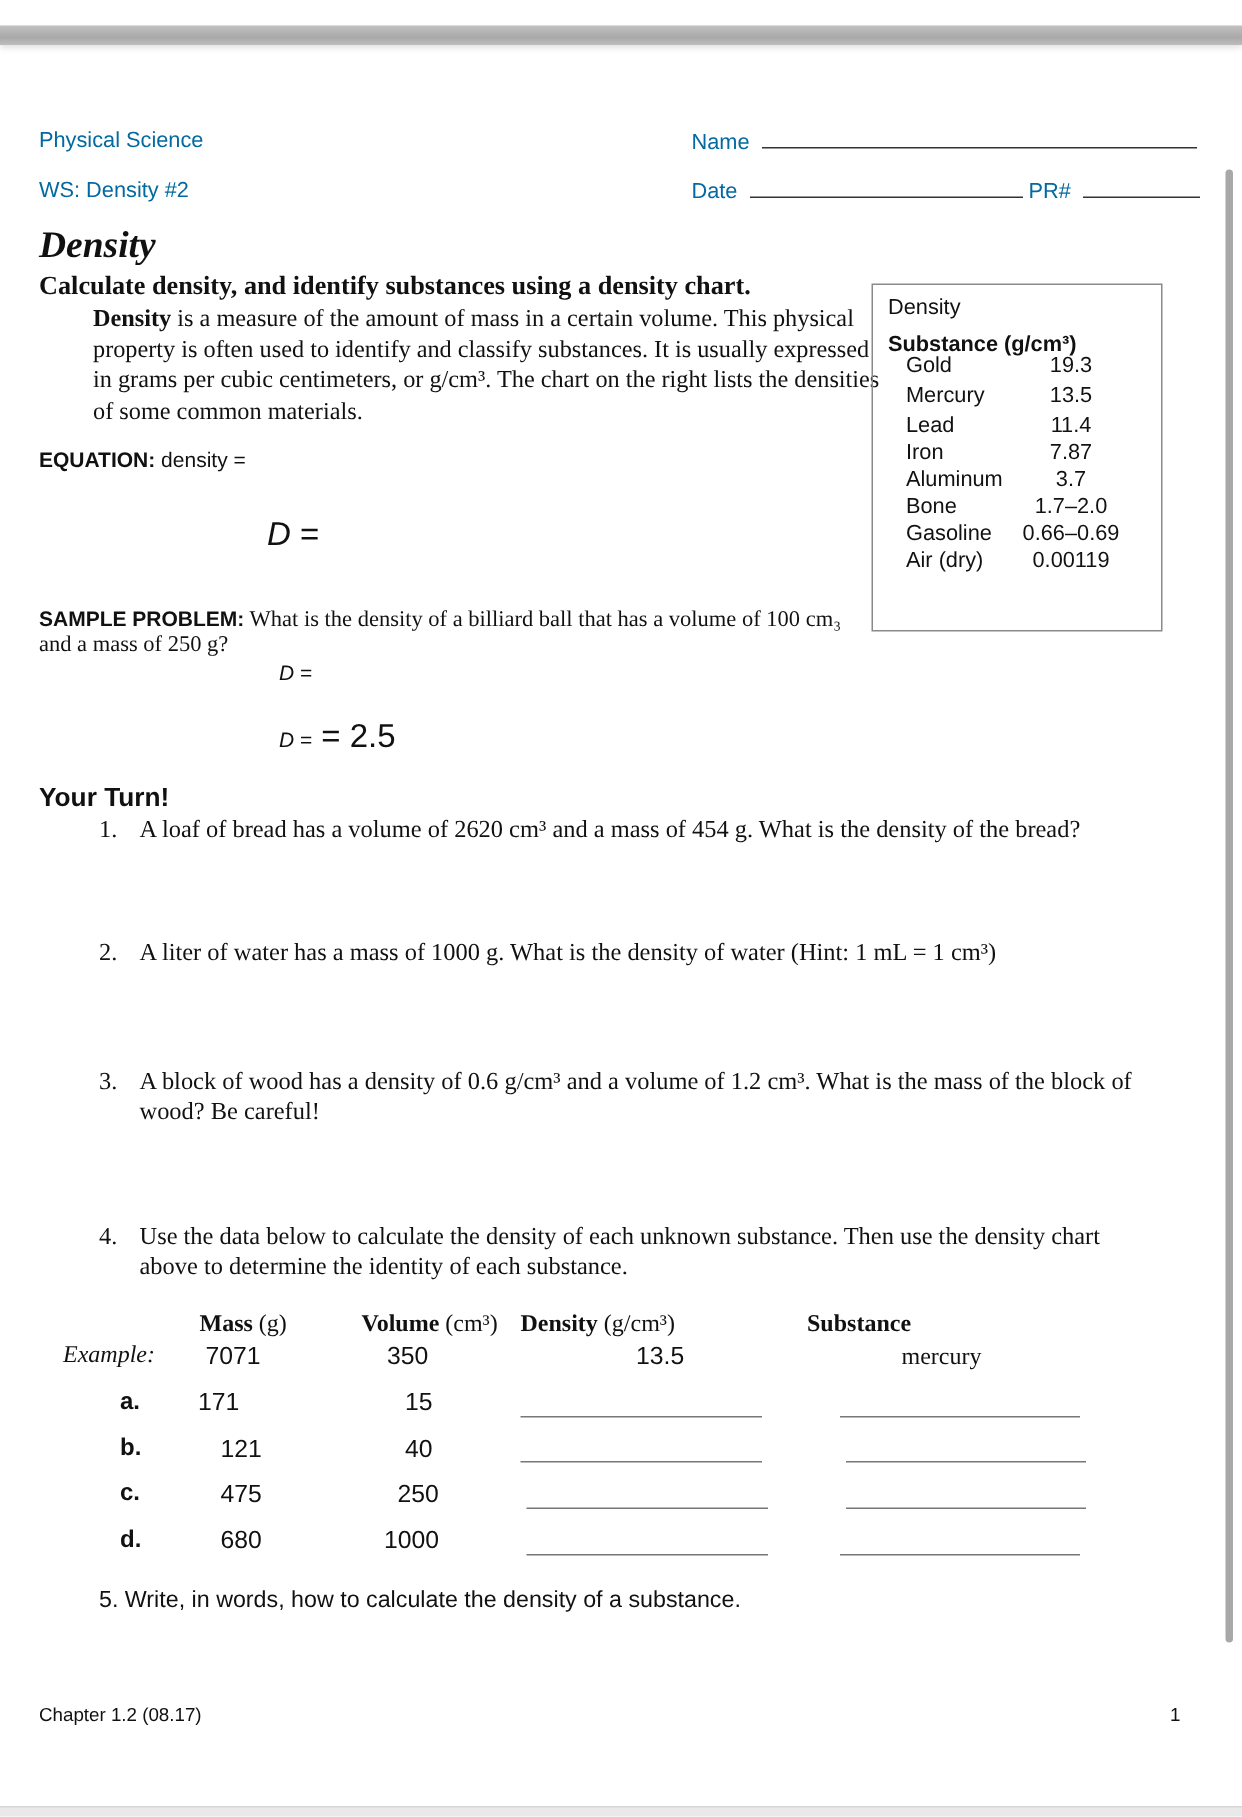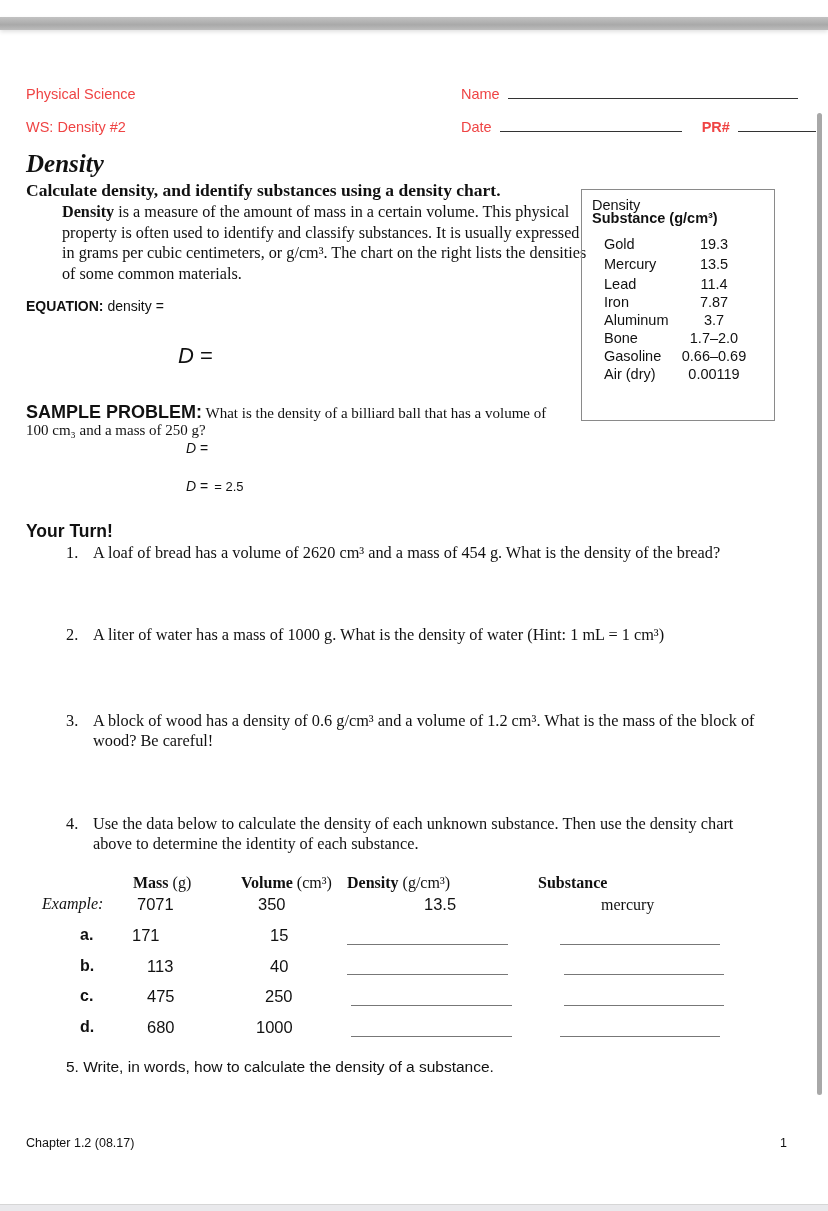--- a/index.html
+++ b/index.html
@@ -15,44 +15,44 @@
     }
     .bottombar {
       position:absolute; left:0; top:1204px; width:828px; height:7px;
       background:#e9e9ec; border-top:1px solid #d6d6d6;
     }
     .scrollbar {
       position:absolute; left:817px; top:113px; width:5px; height:982px;
       background:#a8a8a8; border-radius:3px;
     }
     .abs { position:absolute; white-space:nowrap; }
-    .cal { font-family:"Liberation Sans", sans-serif; font-size:14.5px; color:#ef4444; }
+    .cal { font-family:"Liberation Sans", sans-serif; font-size:14.5px; color:#0369a1; }
     .serif { font-family:"Liberation Serif", serif; }
     .uline { display:inline-block; border-bottom:1px solid #333; height:12px; vertical-align:baseline; }
 
     .title { left:26px; top:150px; font-family:"Liberation Serif", serif; font-size:25px; font-weight:bold; font-style:italic; }
     .subtitle { left:26px; top:180px; font-family:"Liberation Serif", serif; font-size:17.5px; font-weight:bold; }
     .intro { left:26px; top:202px; width:530px; white-space:normal; font-family:"Liberation Serif", serif; font-size:16.2px; line-height:20.5px;margin-left:36px; }
 
     .chartbox { position:absolute; left:581px; top:189px; width:192px; height:230px; border:1px solid #8a8a8a; }
     .chartbox .hdr1 { position:absolute; left:10px; top:7px; font-size:14.5px; }
-    .chartbox .hdr2 { position:absolute; left:10px; top:20px; font-size:14.5px; font-weight:bold; }
+    .chartbox .hdr2 { position:absolute; left:10px; top:32px; font-size:14.5px; font-weight:bold; }
     .chartbox .row { position:absolute; left:10px; width:180px; font-size:14.5px; }
     .chartbox .row .nm { position:absolute; left:0;margin-left:12px; }
     .chartbox .row .vl { position:absolute; left:82px; width:80px; text-align:center; }
 
     .eq-label { left:26px; top:298px; font-size:14px; }
     .bigD { left:178px; top:343px; font-size:22px; font-style:italic; }
     .bigD .eqs { font-style:normal; }
     .sample { left:26px; top:404px; width:540px; white-space:normal; font-family:"Liberation Serif", serif; font-size:15px; line-height:17px; }
-    .sample b { font-family:"Liberation Sans", sans-serif; font-size:18px; }
+    .sample b { font-family:"Liberation Sans", sans-serif; font-size:14px; }
     .smallD1 { left:186px; top:440px; font-size:14px; font-style:italic; }
     .smallD2 { left:186px; top:478px; font-size:14px; }
     .smallD2 i { font-style:italic; }
-    .smallD2 .res { font-size:13px; margin-left:6px; }
+    .smallD2 .res { font-size:22px; margin-left:6px; }
 
     .yourturn { left:26px; top:521px; font-size:17.5px; font-weight:bold; }
     .q { position:absolute; left:66px; width:700px; font-family:"Liberation Serif", serif; font-size:16.3px; line-height:20px; }
     .q .num { position:absolute; left:0; top:0; }
     .q .txt { margin-left:27px; display:block; }
 
     .th { position:absolute; top:874px; font-family:"Liberation Serif", serif; font-size:16px; }
     .th b { font-weight:bold; }
     .cell { position:absolute; font-size:16.5px; }
     .rowlabel { position:absolute; font-size:16px; font-weight:bold; }
@@ -69,21 +69,21 @@
 
 <div class="abs cal" style="left:26px;top:86px;">Physical Science</div>
 <div class="abs cal" style="left:26px;top:119px;">WS: Density #2</div>
 <div class="abs cal" style="left:461px;top:86px;">
   <span>Name</span>
   <span class="uline" style="width:290px;margin-left:4px;"></span>
 </div>
 <div class="abs cal" style="left:461px;top:119px;">
   <span>Date</span>
   <span class="uline" style="width:182px;margin-left:4px;"></span>
-  <span style="margin-left:16px;font-weight:bold;">PR#</span>
+  <span style="margin-left:0;">PR#</span>
   <span class="uline" style="width:78px;margin-left:4px;"></span>
 </div>
 
 <div class="abs title">Density</div>
 <div class="abs subtitle">Calculate density, and identify substances using a density chart.</div>
 <div class="abs intro"><b>Density</b><span> is a measure of the amount of mass in a certain volume. This physical property is often used to identify and classify substances. It is usually expressed in grams per cubic centimeters, or g/cm³. The chart on the right lists the densities of some common materials.</span></div>
 
 <div class="chartbox">
   <div class="hdr1">Density</div>
   <div class="hdr2">Substance (g/cm³)</div>
@@ -157,21 +157,21 @@
 <div class="cell" style="left:424px;top:895px;">13.5</div>
 <div class="cell serif" style="left:601px;top:896px;font-size:16px;">mercury</div>
 
 <div class="rowlabel" style="left:80px;top:926px;">a.</div>
 <div class="cell" style="left:132px;top:926px;text-align:right;">171</div>
 <div class="cell" style="left:270px;top:926px;">15</div>
 <div class="ansline" style="left:347px;top:944px;width:161px;"></div>
 <div class="ansline" style="left:560px;top:944px;width:160px;"></div>
 
 <div class="rowlabel" style="left:80px;top:957px;">b.</div>
-<div class="cell" style="left:147px;top:957px;">113</div>
+<div class="cell" style="left:147px;top:957px;">121</div>
 <div class="cell" style="left:270px;top:957px;">40</div>
 <div class="ansline" style="left:347px;top:974px;width:161px;"></div>
 <div class="ansline" style="left:564px;top:974px;width:160px;"></div>
 
 <div class="rowlabel" style="left:80px;top:987px;">c.</div>
 <div class="cell" style="left:147px;top:987px;">475</div>
 <div class="cell" style="left:265px;top:987px;">250</div>
 <div class="ansline" style="left:351px;top:1005px;width:161px;"></div>
 <div class="ansline" style="left:564px;top:1005px;width:160px;"></div>
 

